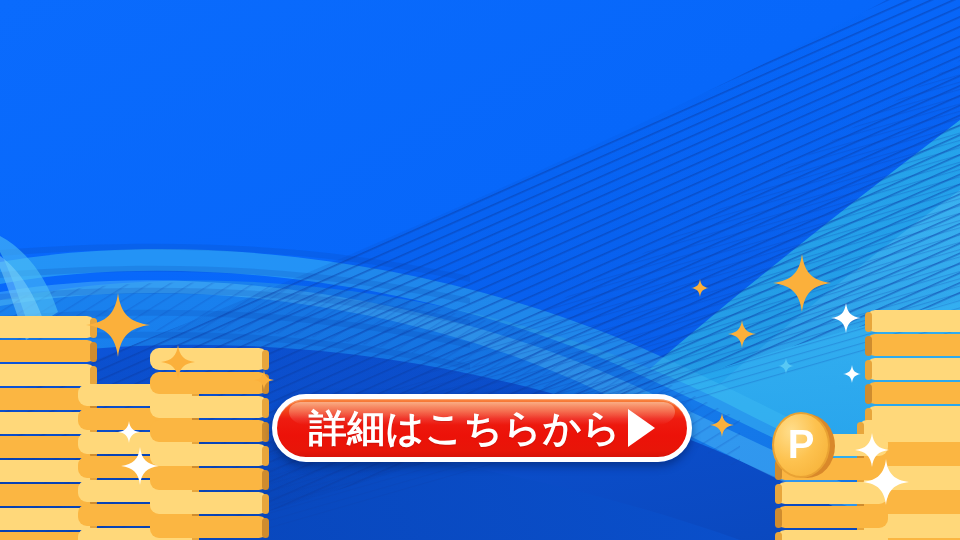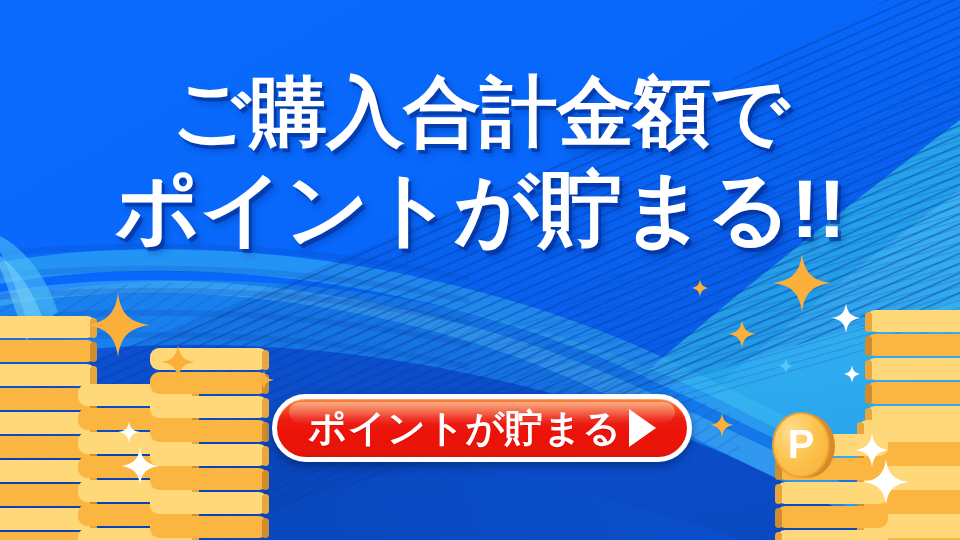--- a/index.html
+++ b/index.html
@@ -406,26 +406,22 @@
         </svg></div>
     </div>
 
   <div class="pcoin" style="left:772px; top:412px;">
     <div class="pcoin-back"></div>
     <div class="pcoin-face">
       <span class="pcoin-letter">P</span>
     </div>
   </div>
 
-  <div class="headline">
-    <span class="headline-line l1">ご購入合計金額で</span>
-    <span class="headline-line l2">ポイントが貯まる!!</span>
-  </div>
 
   <div class="cta-wrap">
     <div class="cta-button">
       <div class="cta-gloss"></div>
-      <span class="cta-label">ポイントが貯まる</span>
+      <span class="cta-label">詳細はこちらから</span>
       <span class="cta-arrow"></span>
     </div>
   </div>
 
 </div>
 
 </body></html>

